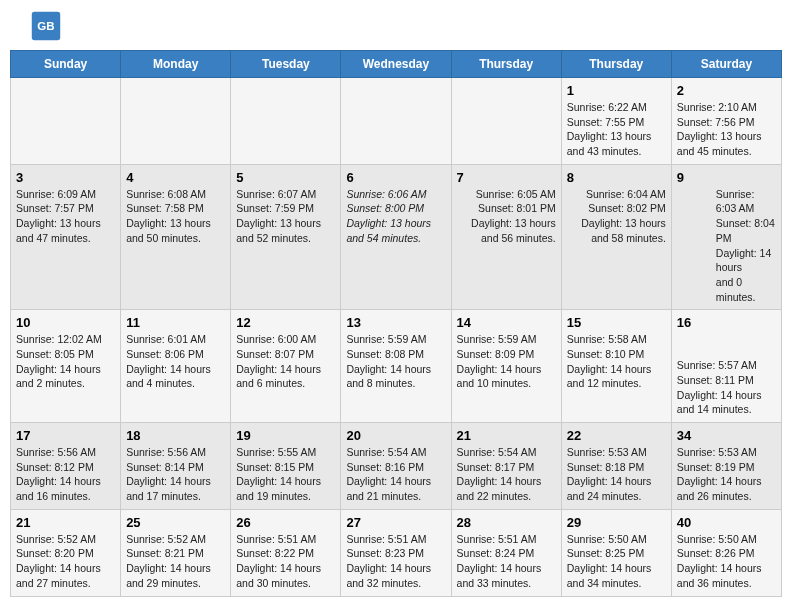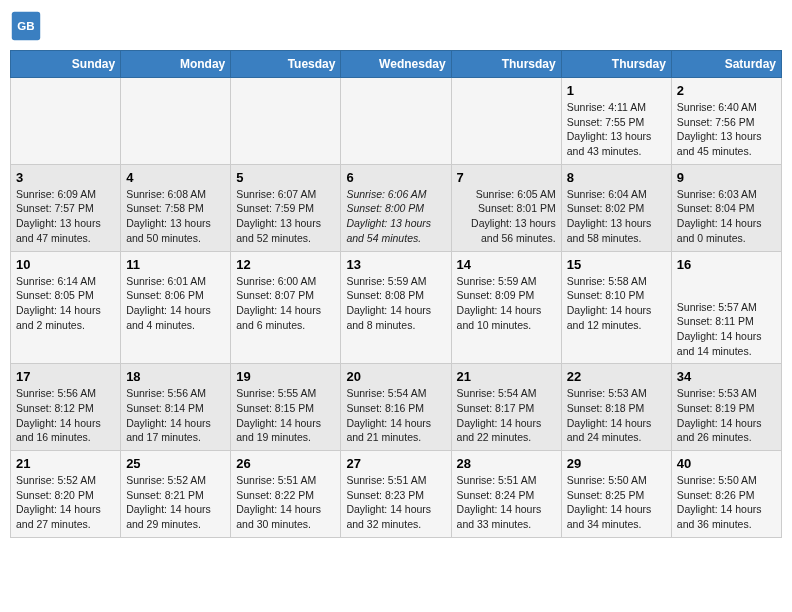--- a/index.html
+++ b/index.html
@@ -8,20 +8,21 @@
       background: #fff;
       width: 792px;
       min-height: 612px;
       padding: 10px;
     }
     .header {
       display: flex;
       align-items: flex-start;
       justify-content: space-between;
       margin-bottom: 8px;
+      margin-left: 20px;
     }
     .logo {
       display: flex;
       align-items: center;
       gap: 4px;
     }
     .logo-icon {
       width: 32px;
       height: 32px;
     }
@@ -38,21 +39,21 @@
       color: #333;
     }
     table {
       width: 100%;
       border-collapse: collapse;
       font-size: 11px;
     }
     thead th {
       background-color: #3a7fc1;
       color: #fff;
-      text-align: right;
+      text-align: center;
       padding: 6px 5px;
       font-size: 12px;
       font-weight: bold;
       border: 1px solid #2e6aa0;
     }
     tbody td {
       vertical-align: top;
       padding: 5px;
       border: 1px solid #ccc;
       min-height: 70px;
@@ -117,28 +118,28 @@
   </thead>
   <tbody id="calendar-body">
   <tr>
         <td class="empty-cell"></td>
         <td class="empty-cell"></td>
         <td class="empty-cell"></td>
         <td class="empty-cell"></td>
         <td class="empty-cell"></td>
         <td>
           <span class="day-num">1</span>
-          <div class="day-info" style="white-space: pre-line;">Sunrise: 4:11 AM
+          <div class="day-info" style="white-space: pre-line;">Sunrise: 6:22 AM
 Sunset: 7:55 PM
 Daylight: 13 hours
 and 43 minutes.</div>
         </td>
         <td>
           <span class="day-num">2</span>
-          <div class="day-info" style="white-space: pre-line;">Sunrise: 6:40 AM
+          <div class="day-info" style="white-space: pre-line;">Sunrise: 2:10 AM
 Sunset: 7:56 PM
 Daylight: 13 hours
 and 45 minutes.</div>
         </td>
       </tr>
       <tr>
         <td>
           <span class="day-num">3</span>
           <div class="day-info" style="white-space: pre-line;">Sunrise: 6:09 AM
 Sunset: 7:57 PM
@@ -168,37 +169,37 @@
         </td>
         <td>
           <span class="day-num">7</span>
           <div class="day-info" style="white-space: pre-line; text-align: right;">Sunrise: 6:05 AM
 Sunset: 8:01 PM
 Daylight: 13 hours
 and 56 minutes.</div>
         </td>
         <td>
           <span class="day-num">8</span>
-          <div class="day-info" style="white-space: pre-line;">Sunrise: 6:04 AM
+          <div class="day-info" style="white-space: pre-line; text-align: right;">Sunrise: 6:04 AM
 Sunset: 8:02 PM
 Daylight: 13 hours
 and 58 minutes.</div>
         </td>
         <td>
           <span class="day-num">9</span>
-          <div class="day-info" style="white-space: pre-line;">Sunrise: 6:03 AM
+          <div class="day-info" style="white-space: pre-line; margin-left: 39px;">Sunrise: 6:03 AM
 Sunset: 8:04 PM
 Daylight: 14 hours
 and 0 minutes.</div>
         </td>
       </tr>
       <tr>
         <td>
           <span class="day-num">10</span>
-          <div class="day-info" style="white-space: pre-line;">Sunrise: 6:14 AM
+          <div class="day-info" style="white-space: pre-line;">Sunrise: 12:02 AM
 Sunset: 8:05 PM
 Daylight: 14 hours
 and 2 minutes.</div>
         </td>
         <td>
           <span class="day-num">11</span>
           <div class="day-info" style="white-space: pre-line;">Sunrise: 6:01 AM
 Sunset: 8:06 PM
 Daylight: 14 hours
 and 4 minutes.</div>

